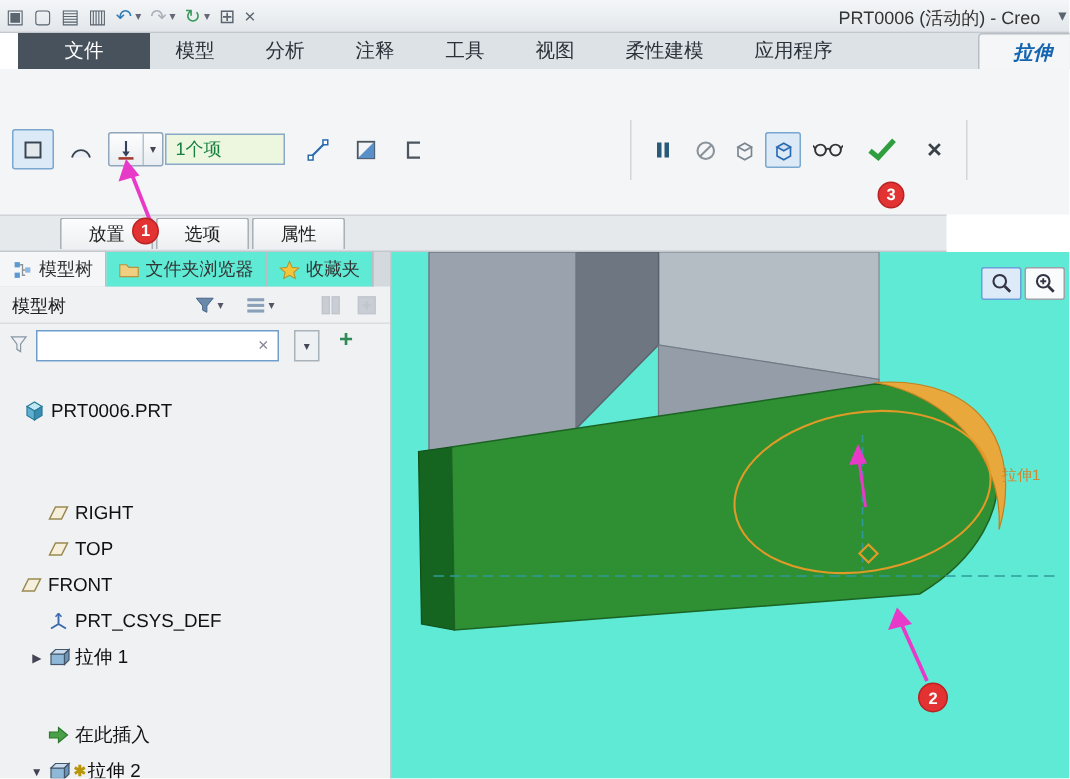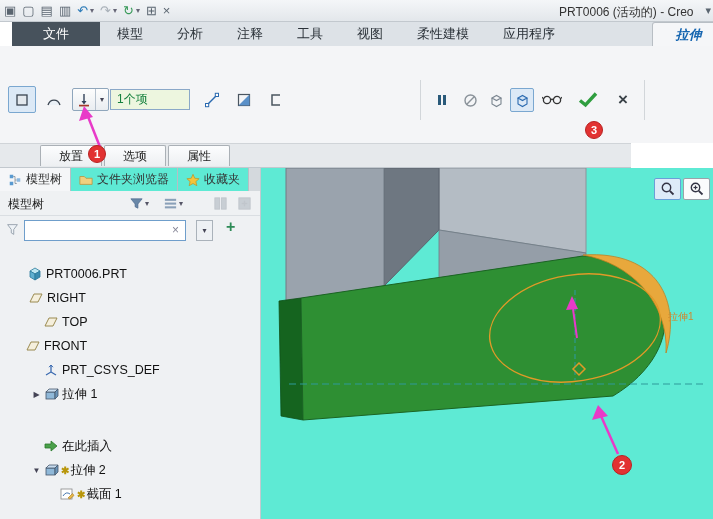--- a/index.html
+++ b/index.html
@@ -69,21 +69,21 @@
   .psearch{position:relative;height:30px;}
   .psearch input{position:absolute;left:24px;top:4px;width:162px;height:21px;
     border:1px solid #6f9ecb;padding:0 16px 0 5px;font-size:12px;font-family:inherit;}
   .pclear{position:absolute;left:172px;top:7px;font-size:12px;color:#889;cursor:default;}
   .pdrop{position:absolute;left:196px;top:4px;width:17px;height:21px;border:1px solid #aab2ba;
     background:#eef1f4;display:flex;align-items:center;justify-content:center;font-size:8px;color:#445;}
   .padd{position:absolute;left:226px;top:2px;font-size:16px;font-weight:bold;color:#2e8b57;cursor:default;}
   .pfunnel{position:absolute;left:6px;top:6px;}
 
   
-  .tree{position:absolute;left:12px;top:94px;width:260px;bottom:0;overflow:hidden;}
+  .tree{position:absolute;left:0;top:94px;width:260px;bottom:0;overflow:hidden;}
   .tree-row{display:flex;align-items:center;height:24px;cursor:default;}
   .expander{width:13px;font-size:8px;color:#445;text-align:center;flex:none;}
   .ticon{width:18px;height:16px;flex:none;}
   .ticon svg{display:block;width:16px;height:16px;}
   .marker{color:#b8960a;font-size:10px;font-weight:bold;margin-right:1px;}
   .tlabel{font-size:12.5px;color:#111;white-space:nowrap;}
 
   
   .viewport{position:absolute;left:260px;top:168px;width:453px;height:351px;background:#5eead4;
     border-left:1px solid #c3c9cf;}
@@ -312,21 +312,21 @@
             <svg viewBox="0 0 16 16" width="16" height="16">
               <polygon points="3,5 8,2 13,5 8,8" fill="#bfe8f2" stroke="#2a7a9a" stroke-width="0.8"></polygon>
               <polygon points="3,5 8,8 8,14 3,11" fill="#5fb0d0" stroke="#2a7a9a" stroke-width="0.8"></polygon>
               <polygon points="13,5 8,8 8,14 13,11" fill="#3a8cb0" stroke="#2a7a9a" stroke-width="0.8"></polygon>
             </svg>
           </span>
           <span class="marker" data-name="regenerate-marker"></span>
           <span class="tlabel" data-name="tree-item-label">PRT0006.PRT</span>
         </div>
 
-        <div class="tree-row" data-name="tree-item" style="padding-left: 3px;">
+        <div class="tree-row" data-name="tree-item" style="padding-left: 18px; margin-top: 44px;">
           <span class="expander" data-name="tree-expander-icon"></span>
           <span class="ticon" data-name="datum-plane-icon">
             <svg viewBox="0 0 16 16" width="16" height="16">
               <polygon points="2,12 6,4 14,4 10,12" fill="#f5efdc" stroke="#9a8a50" stroke-width="1"></polygon>
             </svg>
           </span>
           <span class="marker" data-name="regenerate-marker"></span>
           <span class="tlabel" data-name="tree-item-label">RIGHT</span>
         </div>
 

